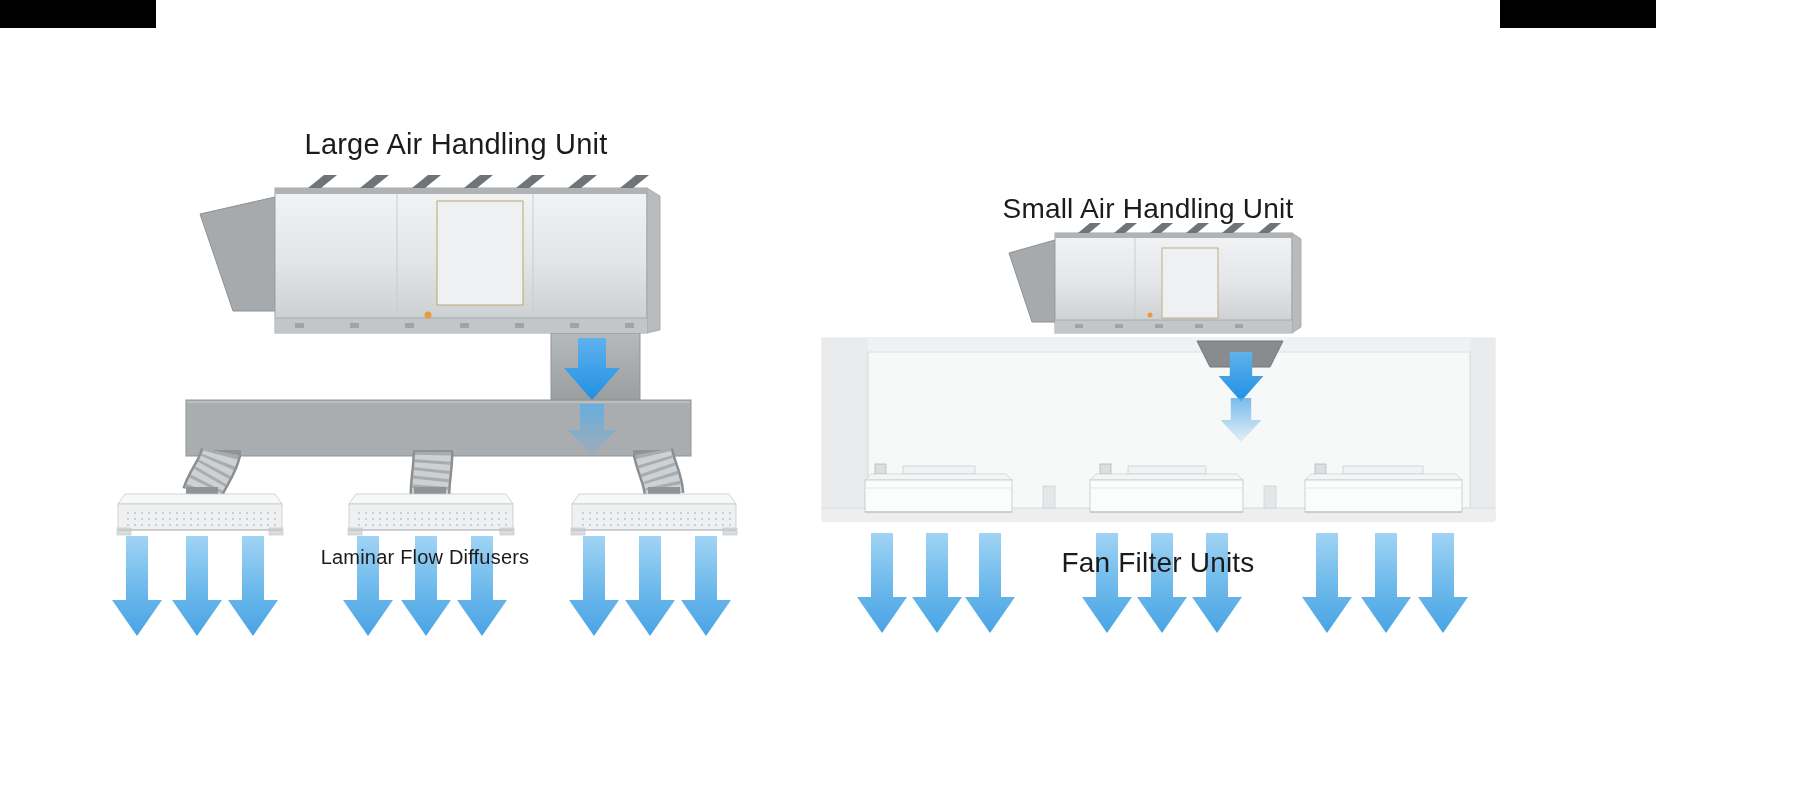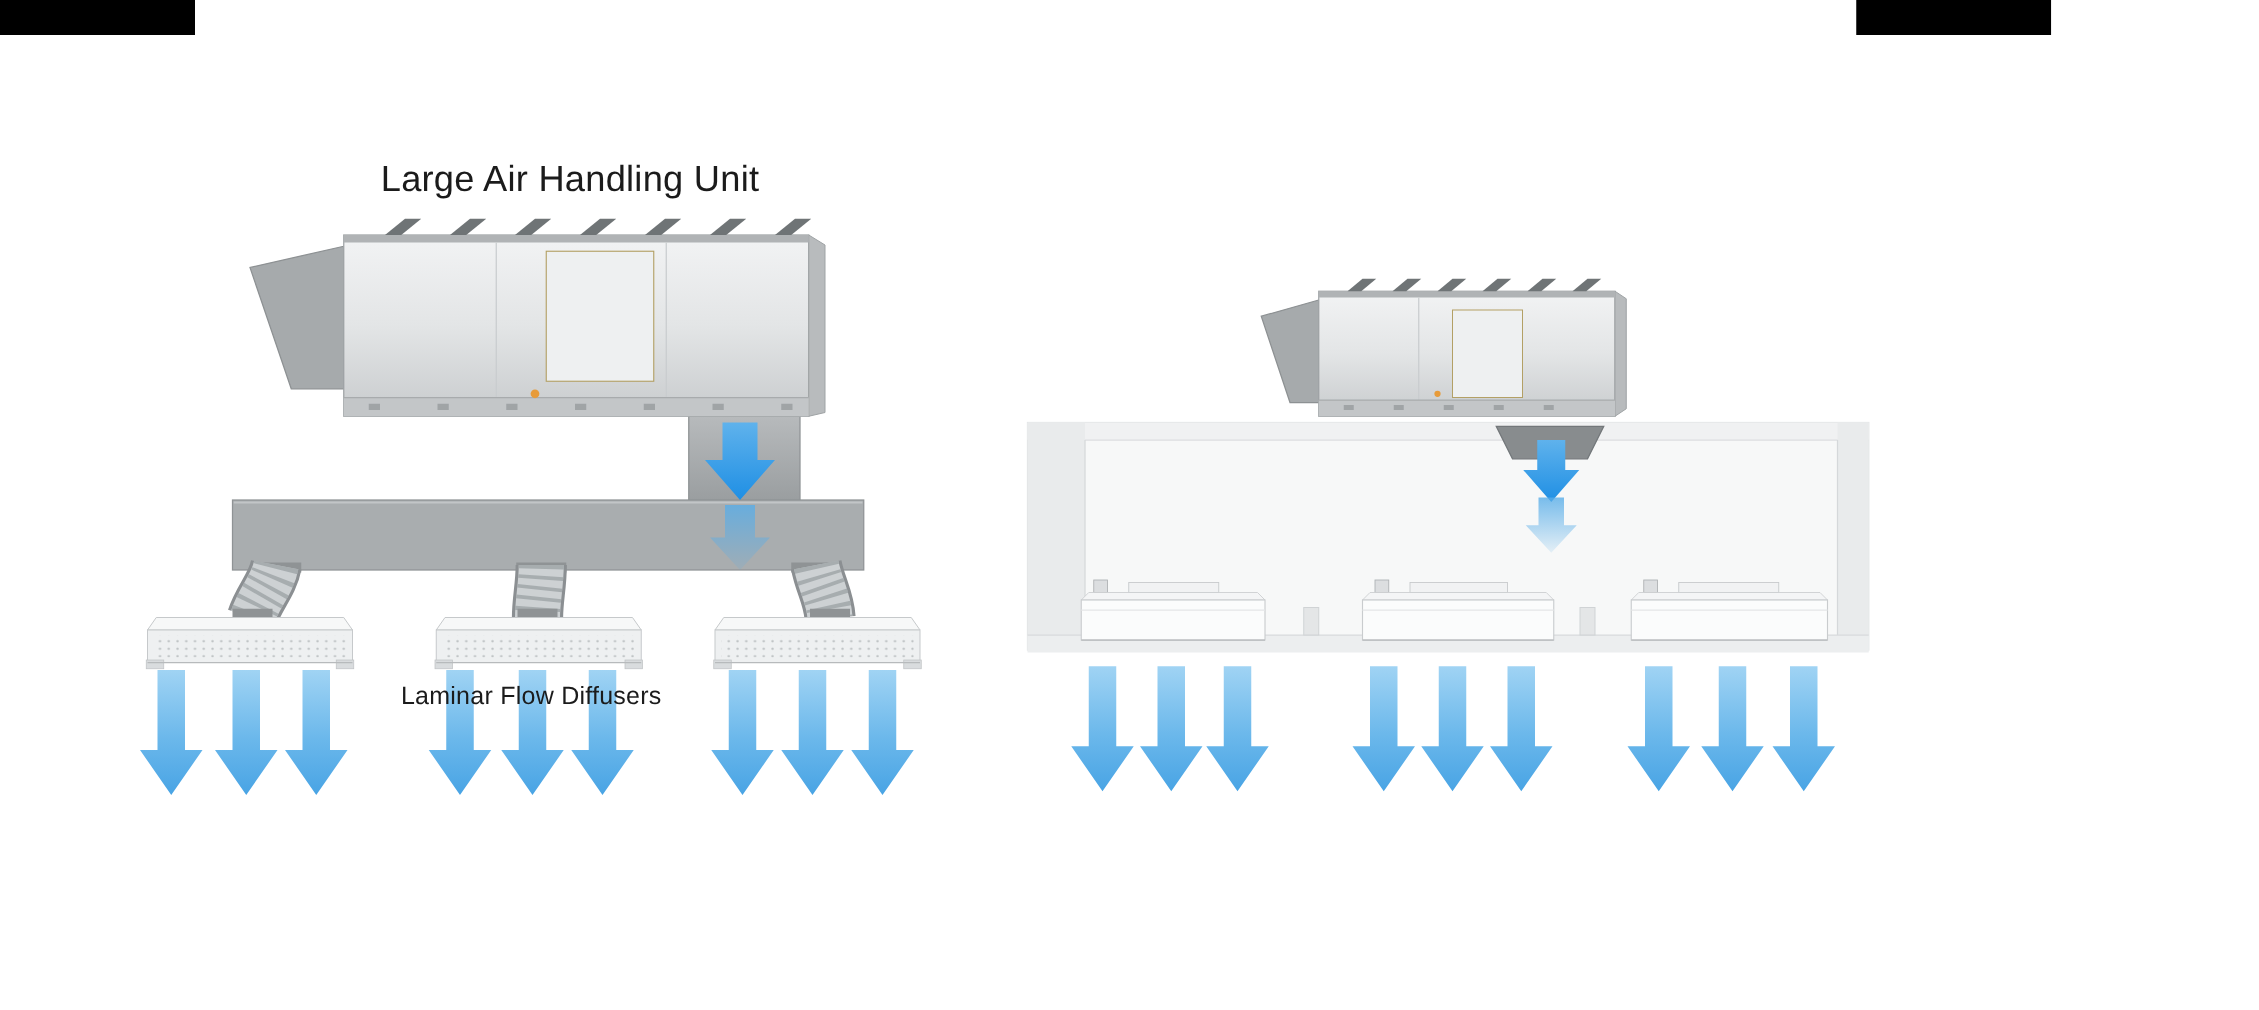--- a/index.html
+++ b/index.html
@@ -7,20 +7,21 @@
     padding: 0;
     background: #ffffff;
     font-family: "Liberation Sans", sans-serif;
   }
   #canvas {
     position: relative;
     width: 1641px;
     height: 808px;
     background: var(--scene-bg, #ffffff);
     overflow: hidden;
+    padding-left: 15px;
   }
   .letterbox {
     position: absolute;
     top: 0;
     height: 28px;
     background: var(--letterbox-black, #000);
   }
   #letterbox-left { left: 0; width: 156px; }
   #letterbox-right { right: 0; width: 156px; }
   #scene-svg {
@@ -44,21 +45,23 @@
 </style>
 </head>
 <body>
 
 <div id="canvas">
 
   <div id="letterbox-left" class="letterbox"></div>
   <div id="letterbox-right" class="letterbox"></div>
 
   <div id="large-ahu-title" class="diagram-label">Large Air Handling Unit</div>
+  <div id="small-ahu-title" class="diagram-label">Small Air Handling Unit</div>
   <div id="laminar-caption" class="diagram-label">Laminar Flow Diffusers</div>
+  <div id="ffu-caption" class="diagram-label">Fan Filter Units</div>
 
   <svg id="scene-svg" width="1807" height="808" viewBox="0 0 1807 808">
     <defs>
       <linearGradient id="bodyGrad" x1="0" y1="0" x2="0" y2="1">
         <stop offset="0" stop-color="#f2f3f4"></stop>
         <stop offset="0.5" stop-color="#e3e5e6"></stop>
         <stop offset="1" stop-color="#c8cbcd"></stop>
       </linearGradient>
       <linearGradient id="metalGrad" x1="0" y1="0" x2="0" y2="1">
         <stop offset="0" stop-color="#b7babc"></stop>

